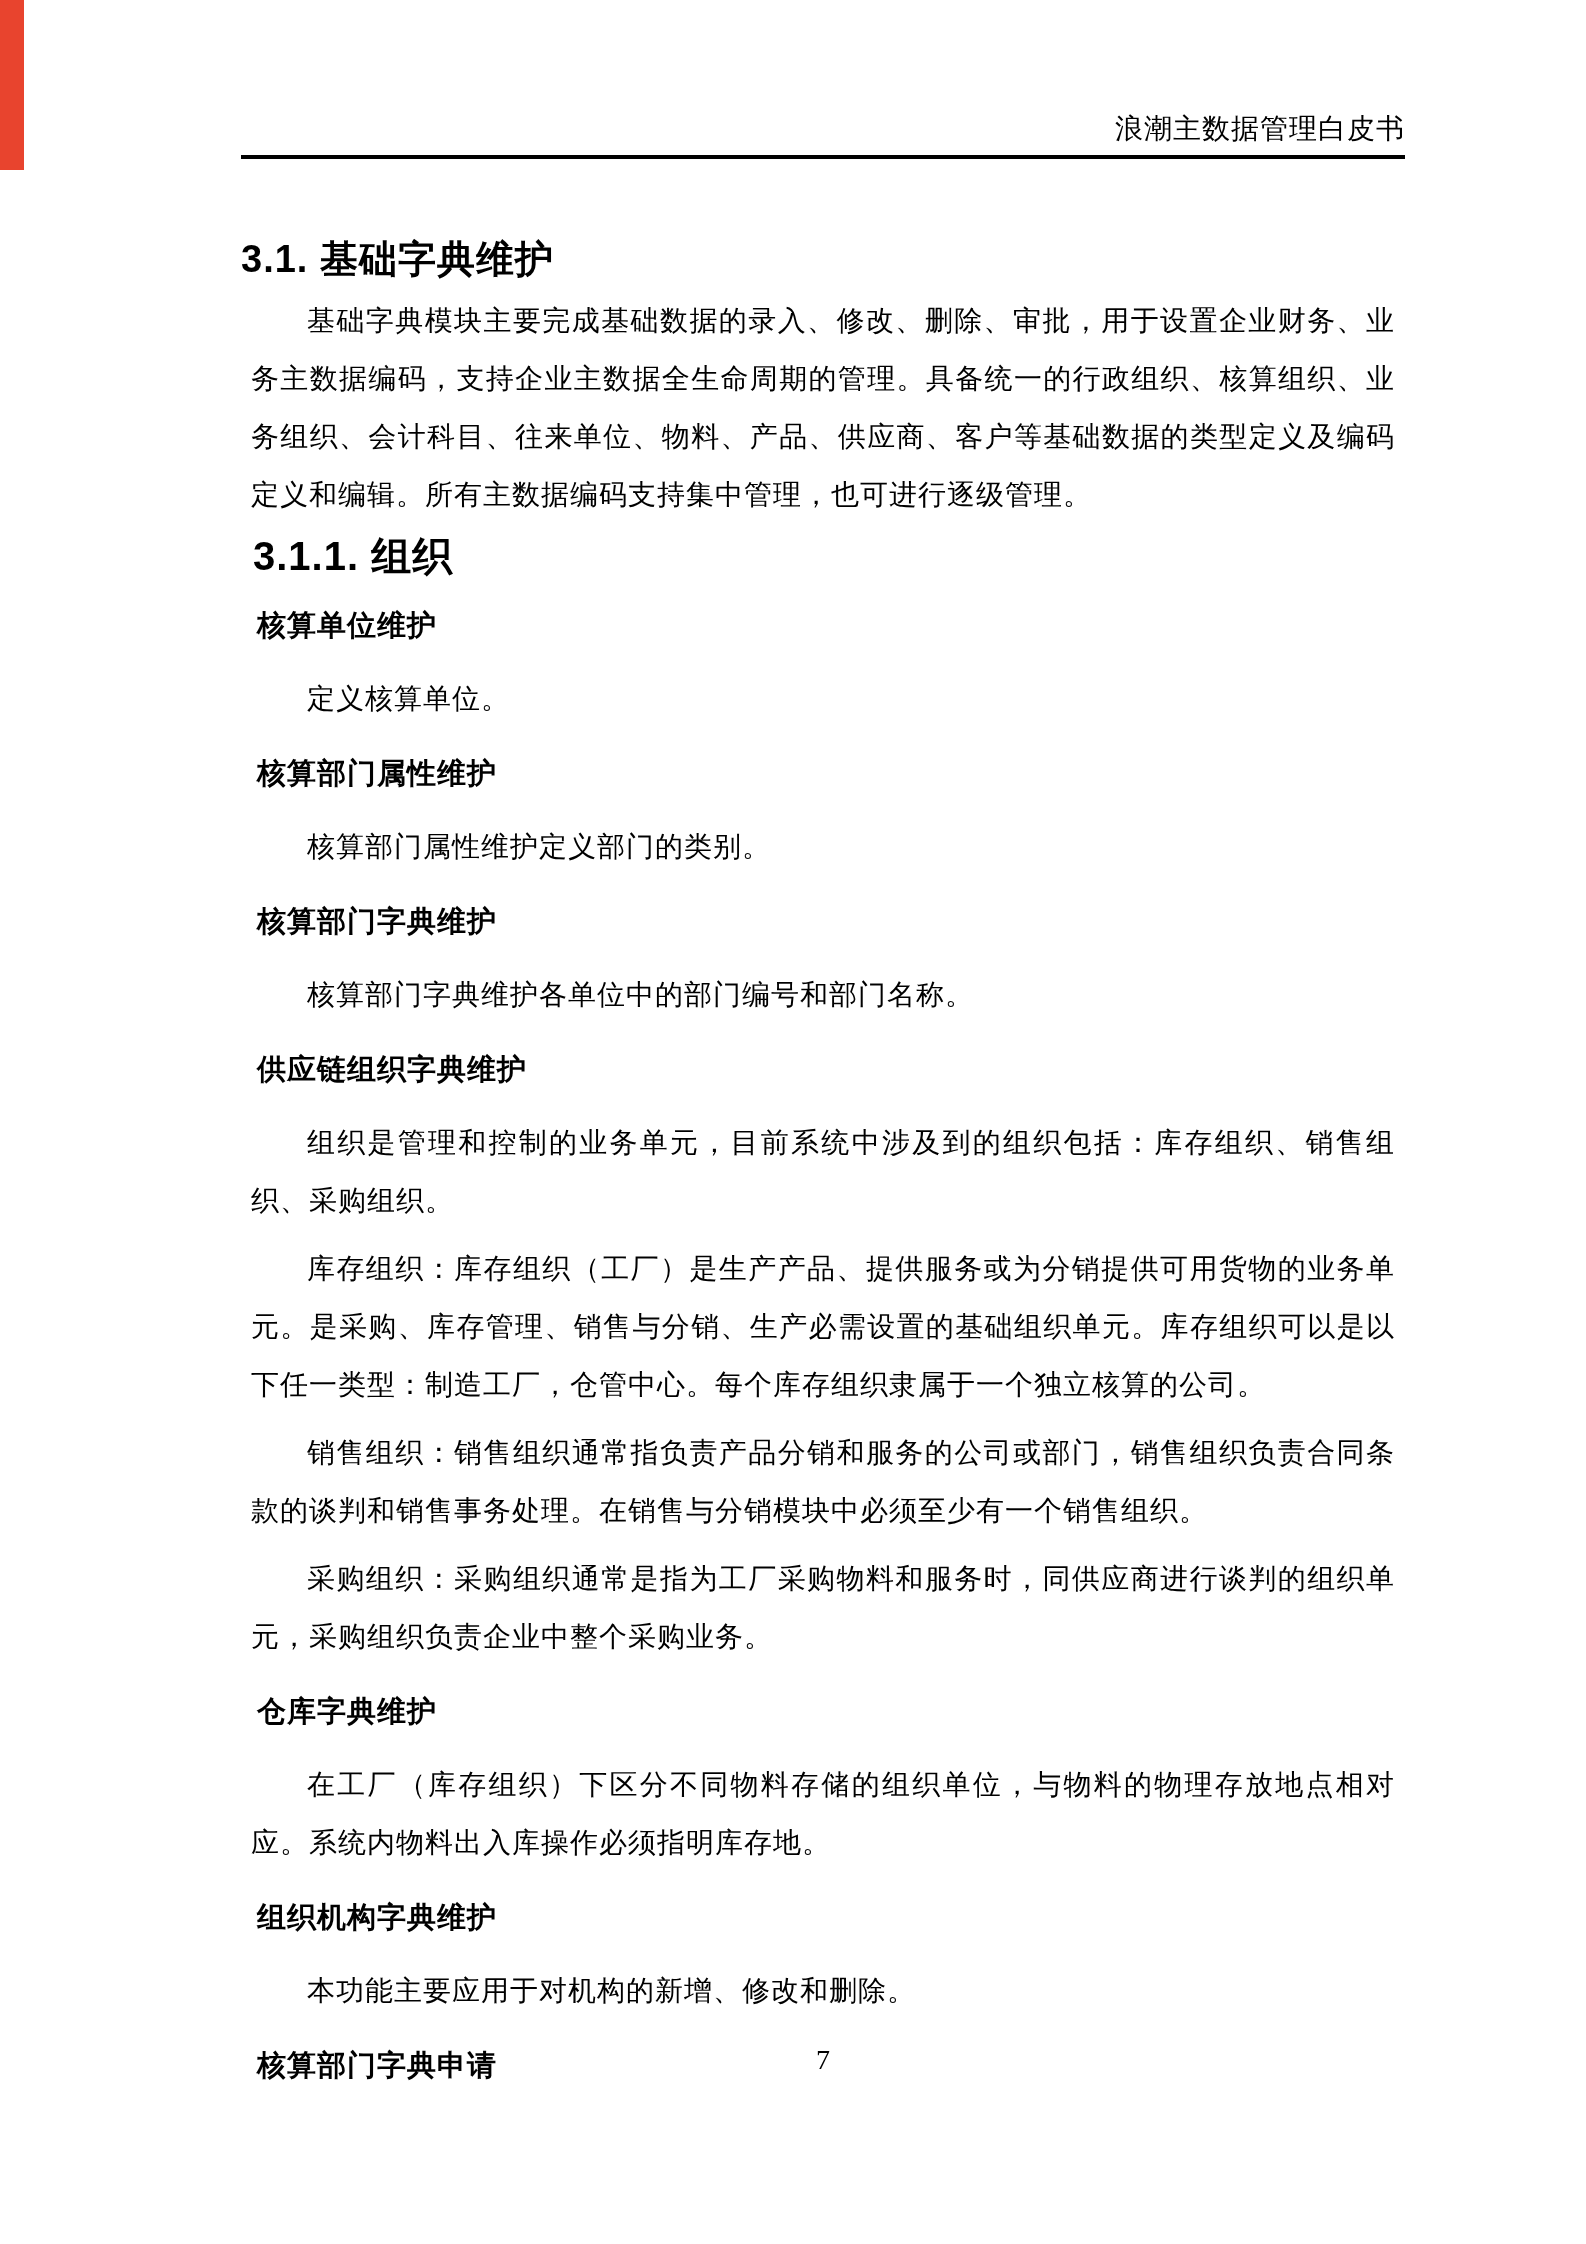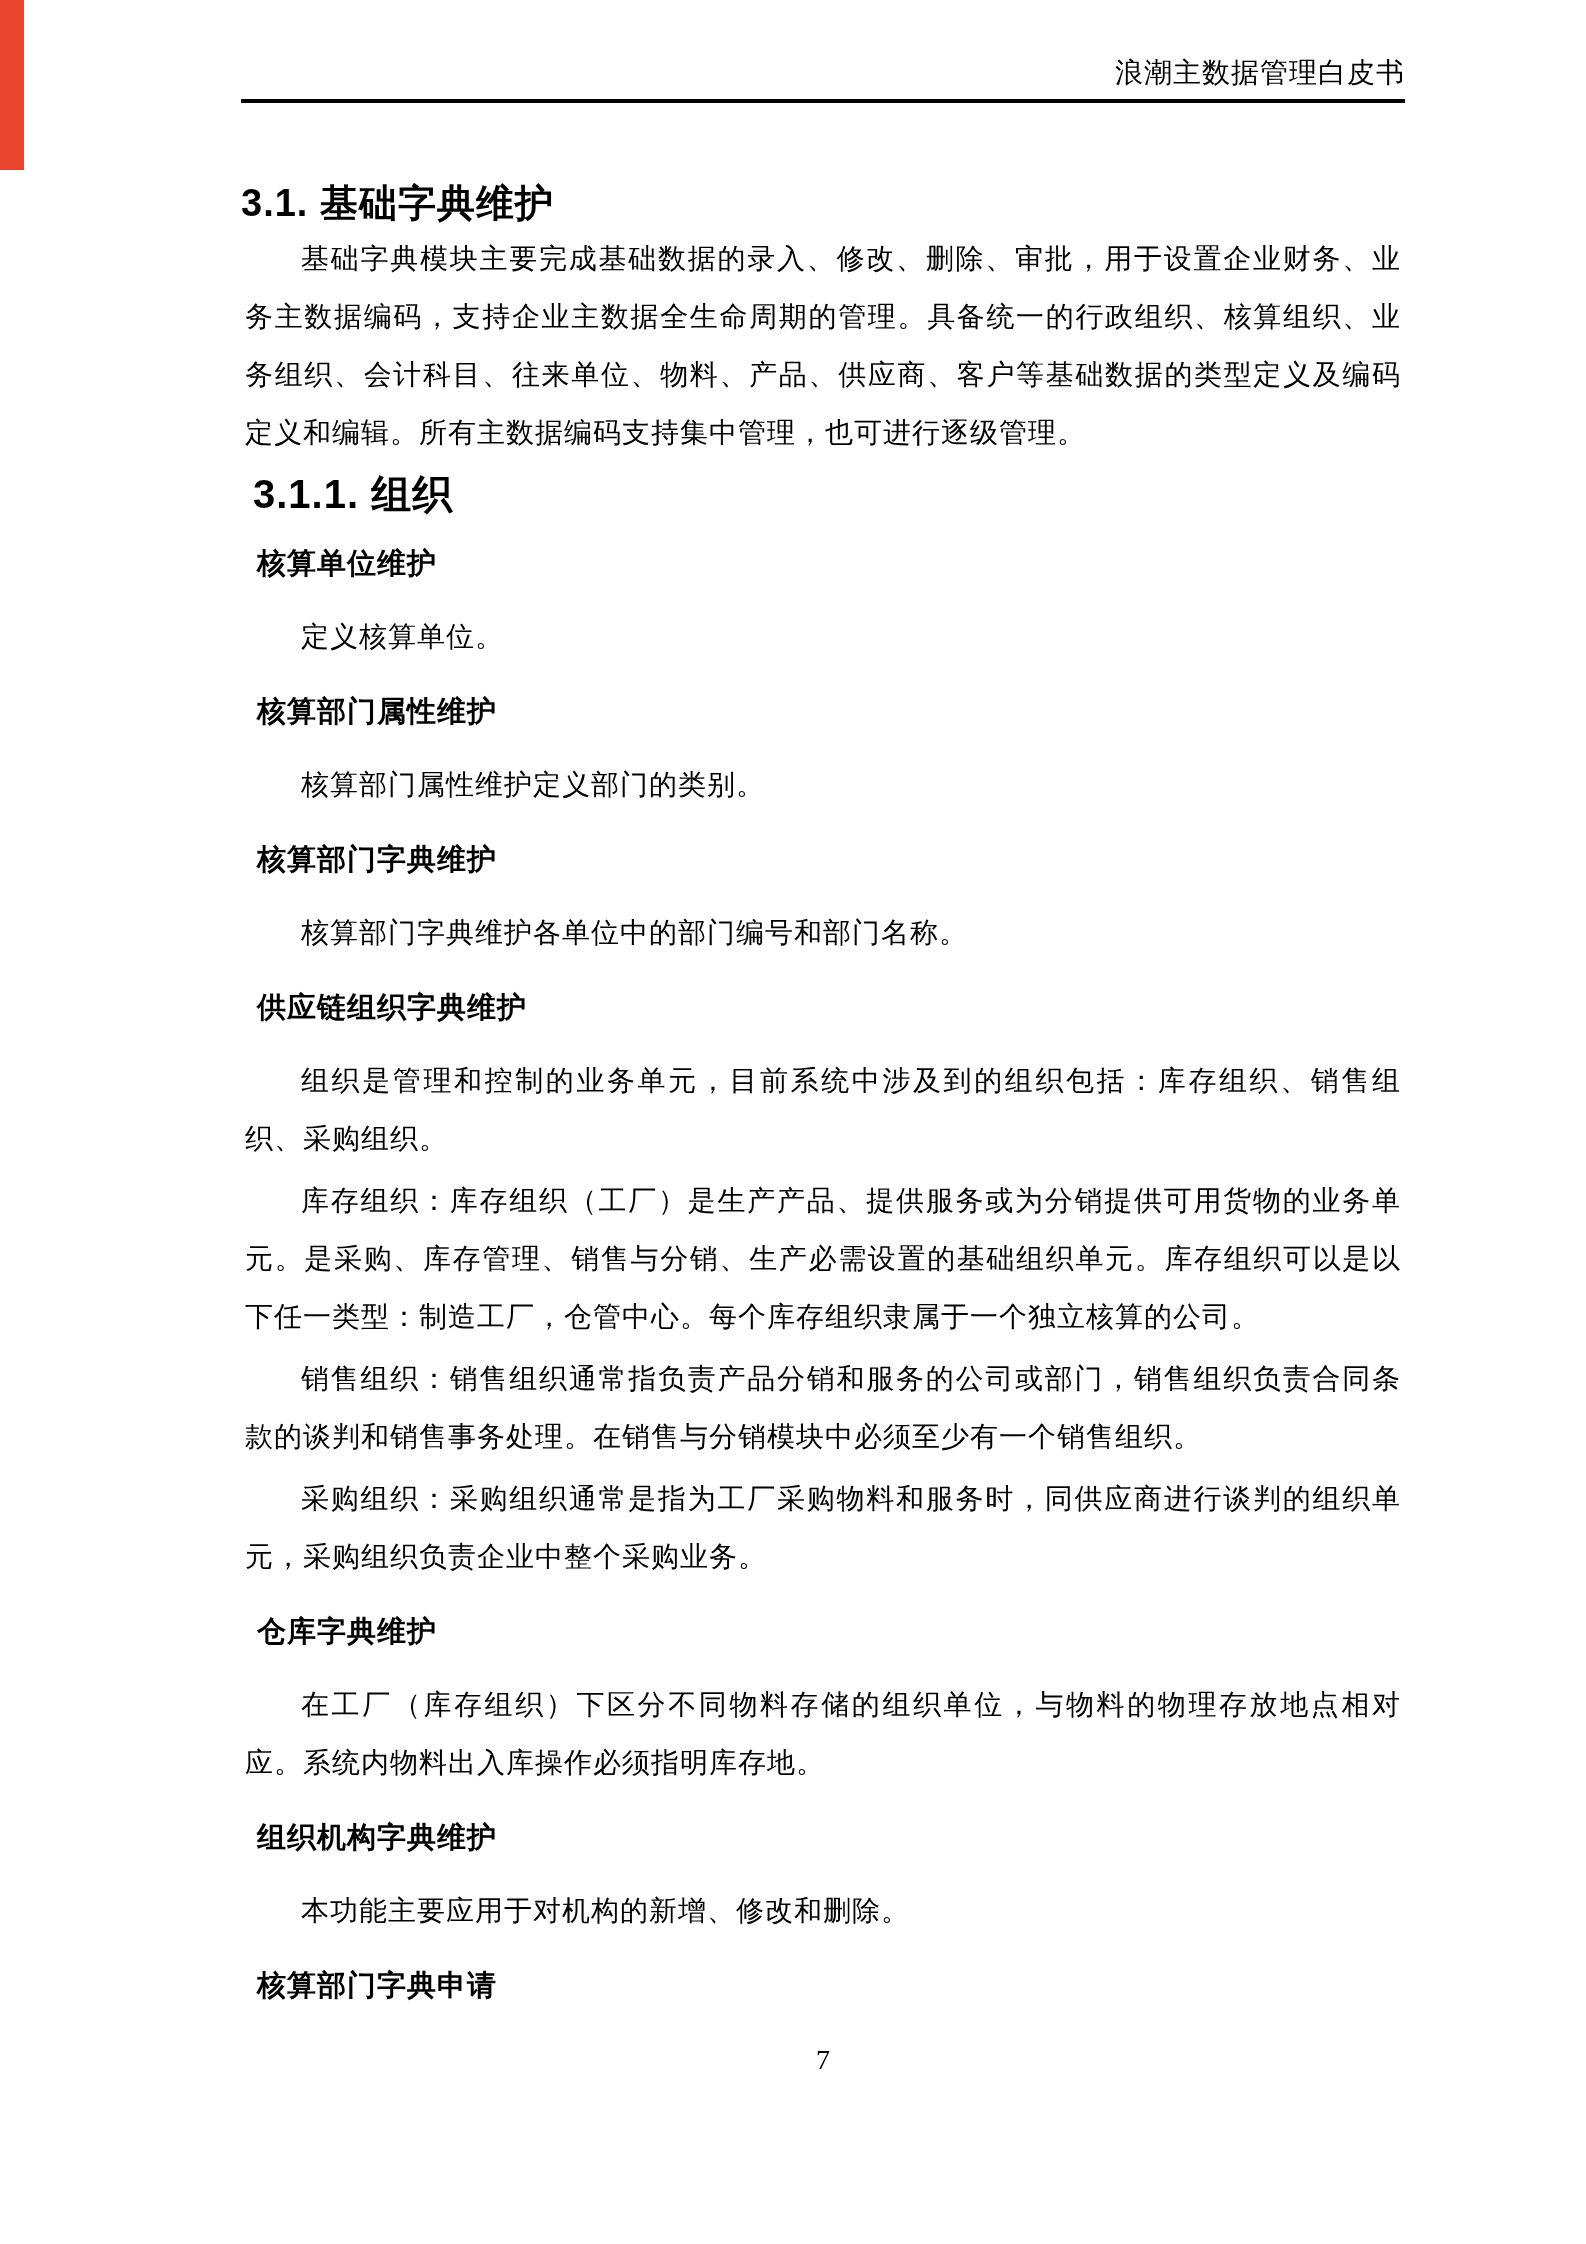--- a/index.html
+++ b/index.html
@@ -23,21 +23,21 @@
     width: 24px;
     height: 170px;
   }
   .margin-box {
     position: absolute;
     left: 241px;
     top: 0;
     width: 1164px;
   }
   .doc-header {
-    padding-top: 56px;
+    padding-top: 112px;
     text-align: right;
     font-size: 28px;
     line-height: 34px;
     letter-spacing: 1px;
   }
   .header-rule {
     margin-top: 9px;
     height: 0;
     border-top: 4px solid #000000;
   }
@@ -59,21 +59,21 @@
     margin: 13px 0 0 12px;
     font-size: 40px;
     line-height: 38px;
     font-weight: bold;
     letter-spacing: 1px;
   }
   .intro {
     margin: 29px 0 0 0;
   }
   .bp {
-    margin: 4px;
+    margin: 10px;
     font-size: 28px;
     line-height: 58px;
     text-align: justify;
     text-justify: inter-ideograph;
     text-indent: 56px;
     letter-spacing: 1px;
   }
   .content-blocks {
     margin-top: 21px;
   }

